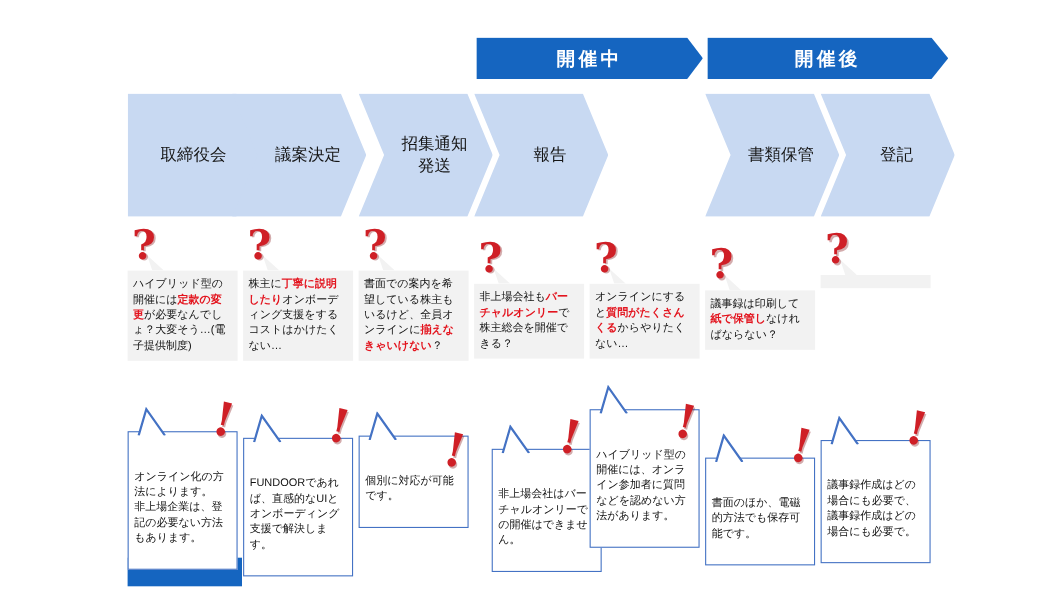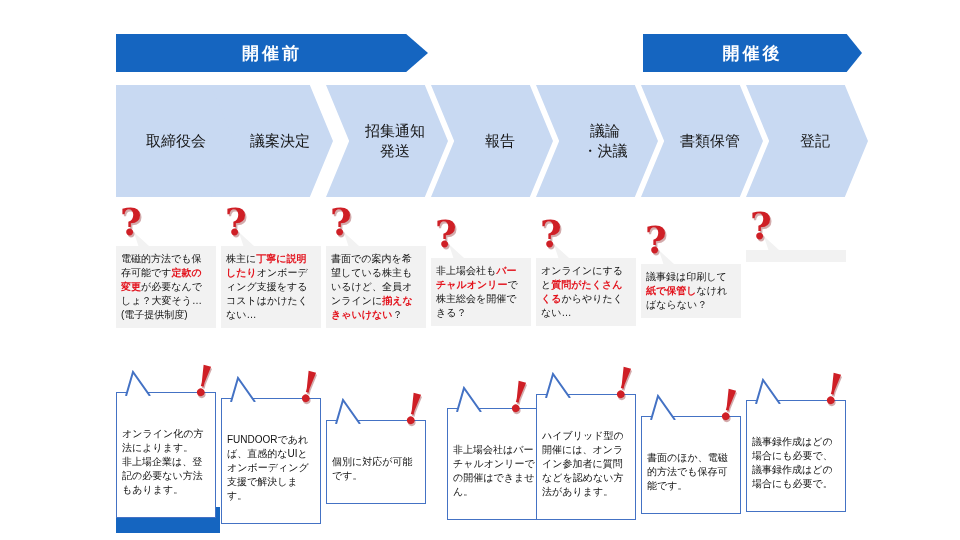--- a/index.html
+++ b/index.html
@@ -67,62 +67,58 @@
   .footer-bar {
     position:absolute; left:116px; top:507px; width:104px; height:26px;
     background:#1565c0;
   }
 </style>
 </head>
 <body>
 
 <div class="slide">
 
-  <div class="banner" style="left:116px;width:312px">
-    <span>開催前</span>
+  <div class="banner" style="left:433px;width:206px">
+    <span>開催中</span>
   </div>
   <div class="banner" style="left:643px;width:219px">
     <span>開催後</span>
   </div>
 
   <div class="chev first" style="left:116px">
     <span>取締役会</span>
   </div>
   <div class="chev" style="left:211px">
     <span>議案決定</span>
   </div>
   <div class="chev" style="left:326px">
     <span>招集通知
 発送</span>
   </div>
   <div class="chev" style="left:431px">
     <span>報告</span>
   </div>
-  <div class="chev" style="left:536px">
-    <span>議論
-・決議</span>
-  </div>
   <div class="chev" style="left:641px">
     <span>書類保管</span>
   </div>
   <div class="chev" style="left:746px">
     <span>登記</span>
   </div>
 
   <div class="qicon" style="left:120px;top:204px">?</div>
   <div class="qicon" style="left:225px;top:204px">?</div>
   <div class="qicon" style="left:330px;top:204px">?</div>
   <div class="qicon" style="left:435px;top:216px">?</div>
   <div class="qicon" style="left:540px;top:216px">?</div>
   <div class="qicon" style="left:645px;top:222px">?</div>
   <div class="qicon" style="left:750px;top:208px">?</div>
 
   <div class="qbubble" style="left:116px;top:246px">
     <div class="qtail"></div>
-    <p><span>電磁的方法でも保存可能です</span><span class="red">定款の変更</span><span>が必要なんでしょ？大変そう…(電子提供制度)</span></p>
+    <p><span>ハイブリッド型の開催には</span><span class="red">定款の変更</span><span>が必要なんでしょ？大変そう…(電子提供制度)</span></p>
   </div>
   <div class="qbubble" style="left:326px;top:246px">
     <div class="qtail"></div>
     <p><span>書面での案内を希望している株主もいるけど、全員オンラインに</span><span class="red">揃えなきゃいけない</span><span>？</span></p>
   </div>
   <div class="qbubble" style="left:221px;top:246px">
     <div class="qtail"></div>
     <p><span>株主に</span><span class="red">丁寧に説明したり</span><span>オンボーディング支援をするコストはかけたくない…</span></p>
   </div>
   <div class="qbubble" style="left:431px;top:258px">
@@ -155,33 +151,33 @@
       </svg>
     <p>オンライン化の方法によります。
 非上場企業は、登記の必要ない方法もあります。</p>
   </div>
   <div class="abubble" style="left:221px;top:398px">
     <svg class="atail" viewBox="0 0 28 26">
         <path d="M3,26 L10,2 L27,26" fill="#ffffff" stroke="#4472c4" stroke-width="2"></path>
       </svg>
     <p>FUNDOORであれば、直感的なUIとオンボーディング支援で解決します。</p>
   </div>
-  <div class="abubble" style="left:326px;top:420px">
+  <div class="abubble" style="left:326px;top:396px">
     <svg class="atail" viewBox="0 0 28 26">
         <path d="M3,26 L10,2 L27,26" fill="#ffffff" stroke="#4472c4" stroke-width="2"></path>
       </svg>
     <p>個別に対応が可能です。</p>
   </div>
   <div class="abubble" style="left:447px;top:408px">
     <svg class="atail" viewBox="0 0 28 26">
         <path d="M3,26 L10,2 L27,26" fill="#ffffff" stroke="#4472c4" stroke-width="2"></path>
       </svg>
     <p>非上場会社はバーチャルオンリーでの開催はできません。</p>
   </div>
-  <div class="abubble" style="left:536px;top:394px">
+  <div class="abubble" style="left:536px;top:372px">
     <svg class="atail" viewBox="0 0 28 26">
         <path d="M3,26 L10,2 L27,26" fill="#ffffff" stroke="#4472c4" stroke-width="2"></path>
       </svg>
     <p>ハイブリッド型の開催には、オンライン参加者に質問などを認めない方法があります。</p>
   </div>
   <div class="abubble" style="left:641px;top:416px">
     <svg class="atail" viewBox="0 0 28 26">
         <path d="M3,26 L10,2 L27,26" fill="#ffffff" stroke="#4472c4" stroke-width="2"></path>
       </svg>
     <p>書面のほか、電磁的方法でも保存可能です。</p>

